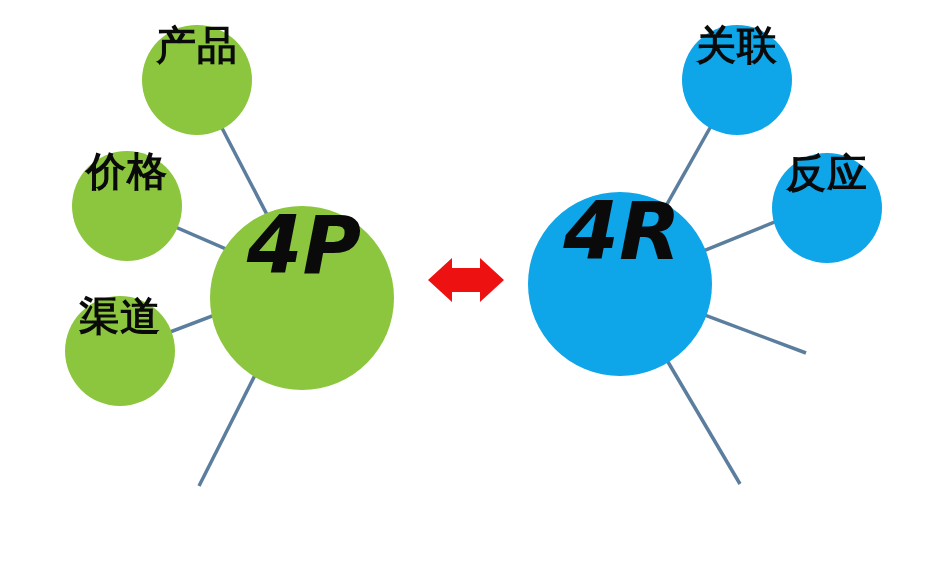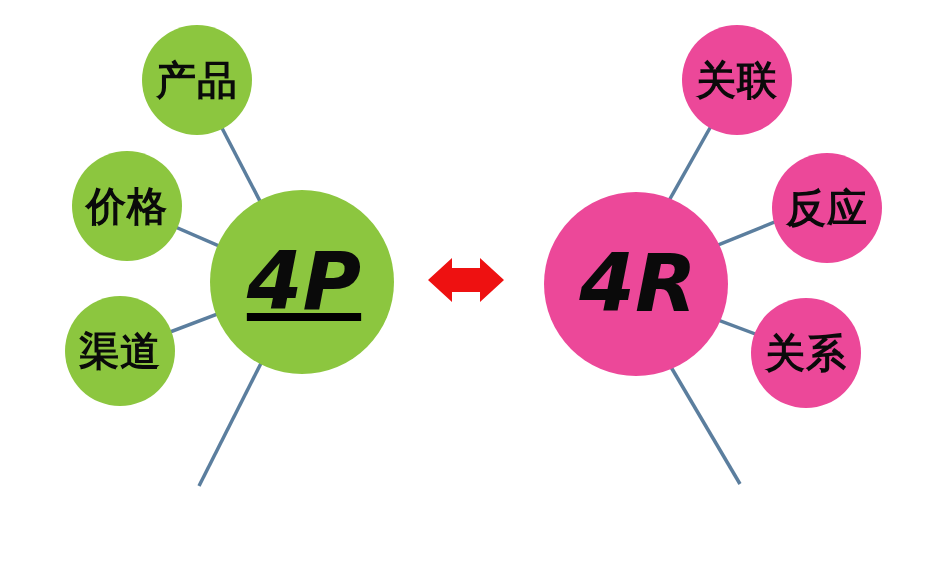--- a/index.html
+++ b/index.html
@@ -17,28 +17,28 @@
   }
   svg.connector-layer {
     position: absolute;
     left: 0; top: 0;
     width: 932px; height: 577px;
   }
   .node {
     position: absolute;
     border-radius: 50%;
     display: flex;
-    align-items: center;
+    align-items: flex-start;
     justify-content: center;
     box-sizing: border-box;
   }
   .sat  { width: 110px; height: 110px; }
   .hub  { width: 184px; height: 184px; }
   .green  { background: #8CC63F; }
-  .orange { background: #ec4899; }
+  .orange { background: #0ea5e9; }
   .sat .label {
     font-size: 40px;
     font-weight: 700;
     color: #0a0a0a;
     letter-spacing: 1px;
     line-height: 1;
     white-space: nowrap;
   }
   .hub .label {
     font-size: 80px;
@@ -46,22 +46,22 @@
     font-style: italic;
     color: #0a0a0a;
     line-height: 1;
     padding-left: 4px;
   }
   
   .n-product       { left: 142px; top: 25px;  }
   .n-price         { left: 72px;  top: 151px; }
   .n-place         { left: 65px;  top: 296px; }
   .n-promotion     { left: 144px; top: 431px; }
-  .hub-4p          { left: 210px; top: 190px; text-decoration: underline; }
-  .hub-4r          { left: 544px; top: 192px; }
+  .hub-4p          { left: 210px; top: 206px; }
+  .hub-4r          { left: 528px; top: 192px; }
   .n-association   { left: 682px; top: 25px;  }
   .n-reaction      { left: 772px; top: 153px; }
   .n-relationship  { left: 751px; top: 298px; }
   .n-return        { left: 685px; top: 429px; }
 </style>
 </head>
 <body>
 
 <div class="canvas">
 
@@ -92,20 +92,17 @@
   <div class="node hub green hub-4p">
     <span class="label">4P</span>
   </div>
 
   <div class="node sat orange n-association">
     <span class="label">关联</span>
   </div>
   <div class="node sat orange n-reaction">
     <span class="label">反应</span>
   </div>
-  <div class="node sat orange n-relationship">
-    <span class="label">关系</span>
-  </div>
   <div class="node hub orange hub-4r">
     <span class="label">4R</span>
   </div>
 
 </div>
 
 </body></html>

